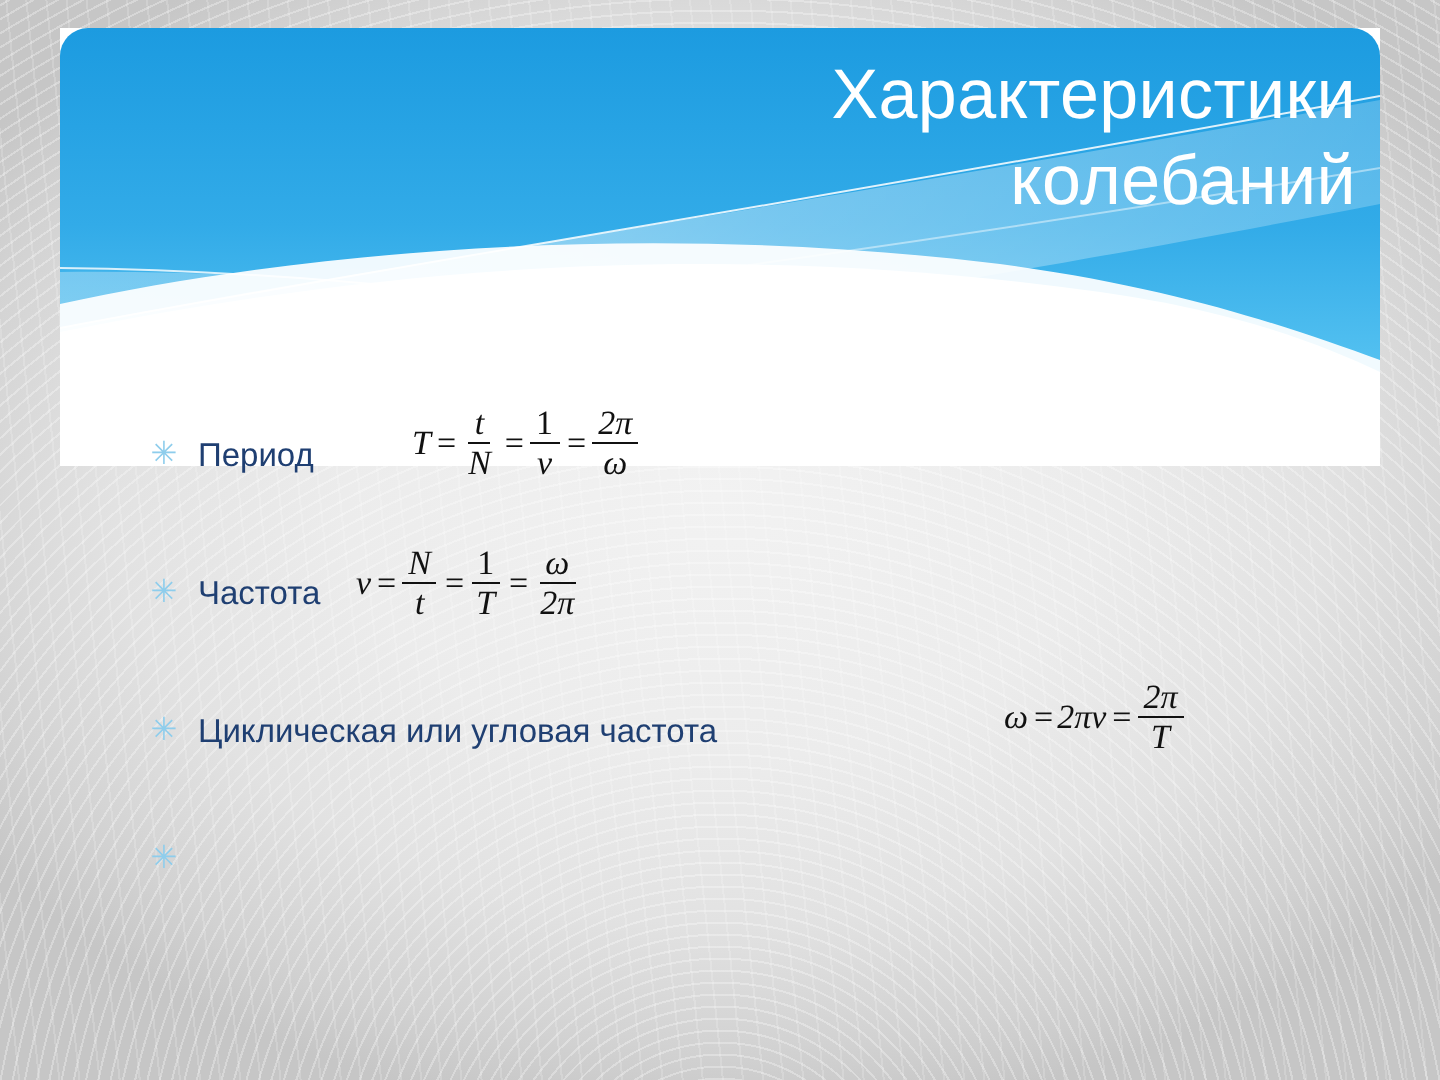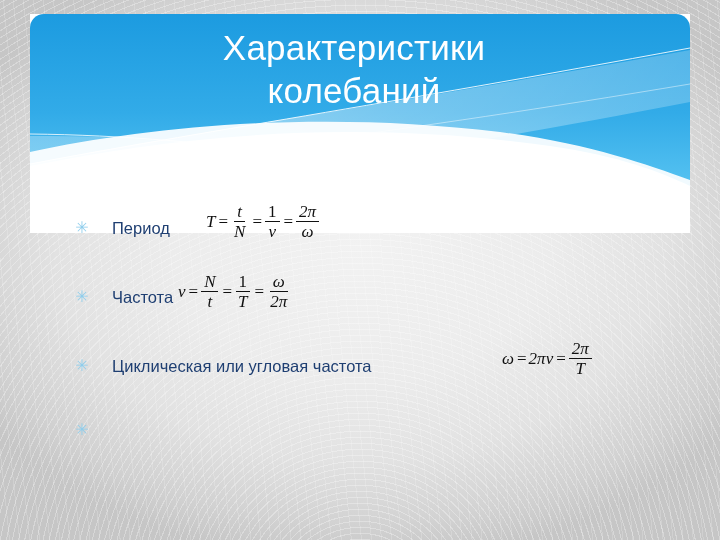--- a/index.html
+++ b/index.html
@@ -65,21 +65,21 @@
     top: 0;
     width: 660px;
     height: 219px;
     display: block;
   }
   .title {
     position: absolute;
     left: 0;
     right: 12px;
     top: 12px;
-    text-align: center;
+    text-align: right;
     color: #ffffff;
     font-size: 35px;
     line-height: 1.24;
     font-weight: 400;
     letter-spacing: 0.2px;
     white-space: pre-line;
     z-index: 4;
   }
 
   
@@ -114,21 +114,21 @@
     font-size: 16px;
     line-height: 1;
     width: 16px;
     flex: 0 0 16px;
     text-align: center;
   }
   .bullet-text {
     color: #1f3f72;
     font-size: 16.5px;
     line-height: 1;
-    margin-left: 22px;
+    margin-left: 9px;
     font-weight: 400;
   }
   .row-1 { top: 220px; }
   .row-2 { top: 289px; }
   .row-3 { top: 358px; }
   .row-4 { top: 422px; }
 
   
   .formula {
     position: absolute;

